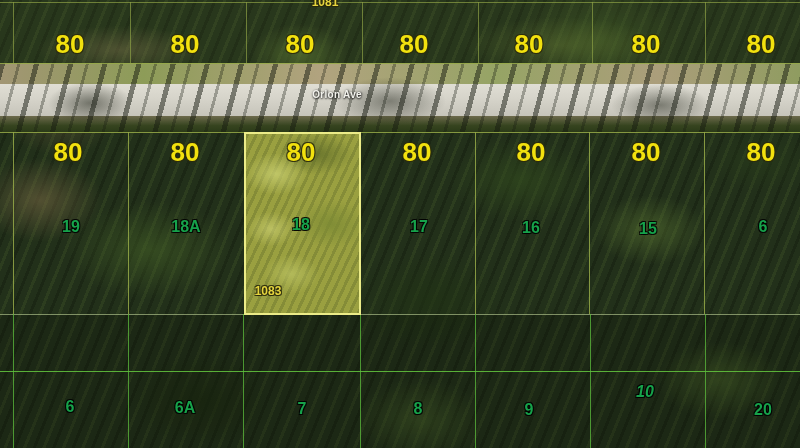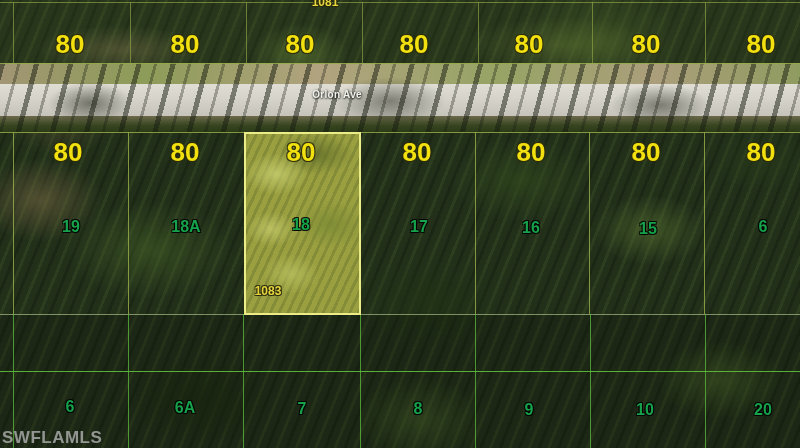--- a/index.html
+++ b/index.html
@@ -158,18 +158,17 @@
   <span class="abs lot" style="left:648px;top:221px;">15</span>
   <span class="abs lot" style="left:763px;top:219px;">6</span>
 
   <span class="abs pnum" style="left:268px;top:267px;margin-top:18px;">1083</span>
 
   <span class="abs lot" style="left:70px;top:399px;">6</span>
   <span class="abs lot" style="left:185px;top:400px;">6A</span>
   <span class="abs lot" style="left:302px;top:401px;">7</span>
   <span class="abs lot" style="left:418px;top:401px;">8</span>
   <span class="abs lot" style="left:529px;top:402px;">9</span>
-  <span class="abs lot" style="left:645px;top:402px;">10</span>
+  <span class="abs lot" style="left:645px;top:384px;font-style:italic;">10</span>
   <span class="abs lot" style="left:763px;top:402px;">20</span>
 
-  <span class="abs watermark">SWFLAMLS</span>
 
 </div>
 
 </body></html>

